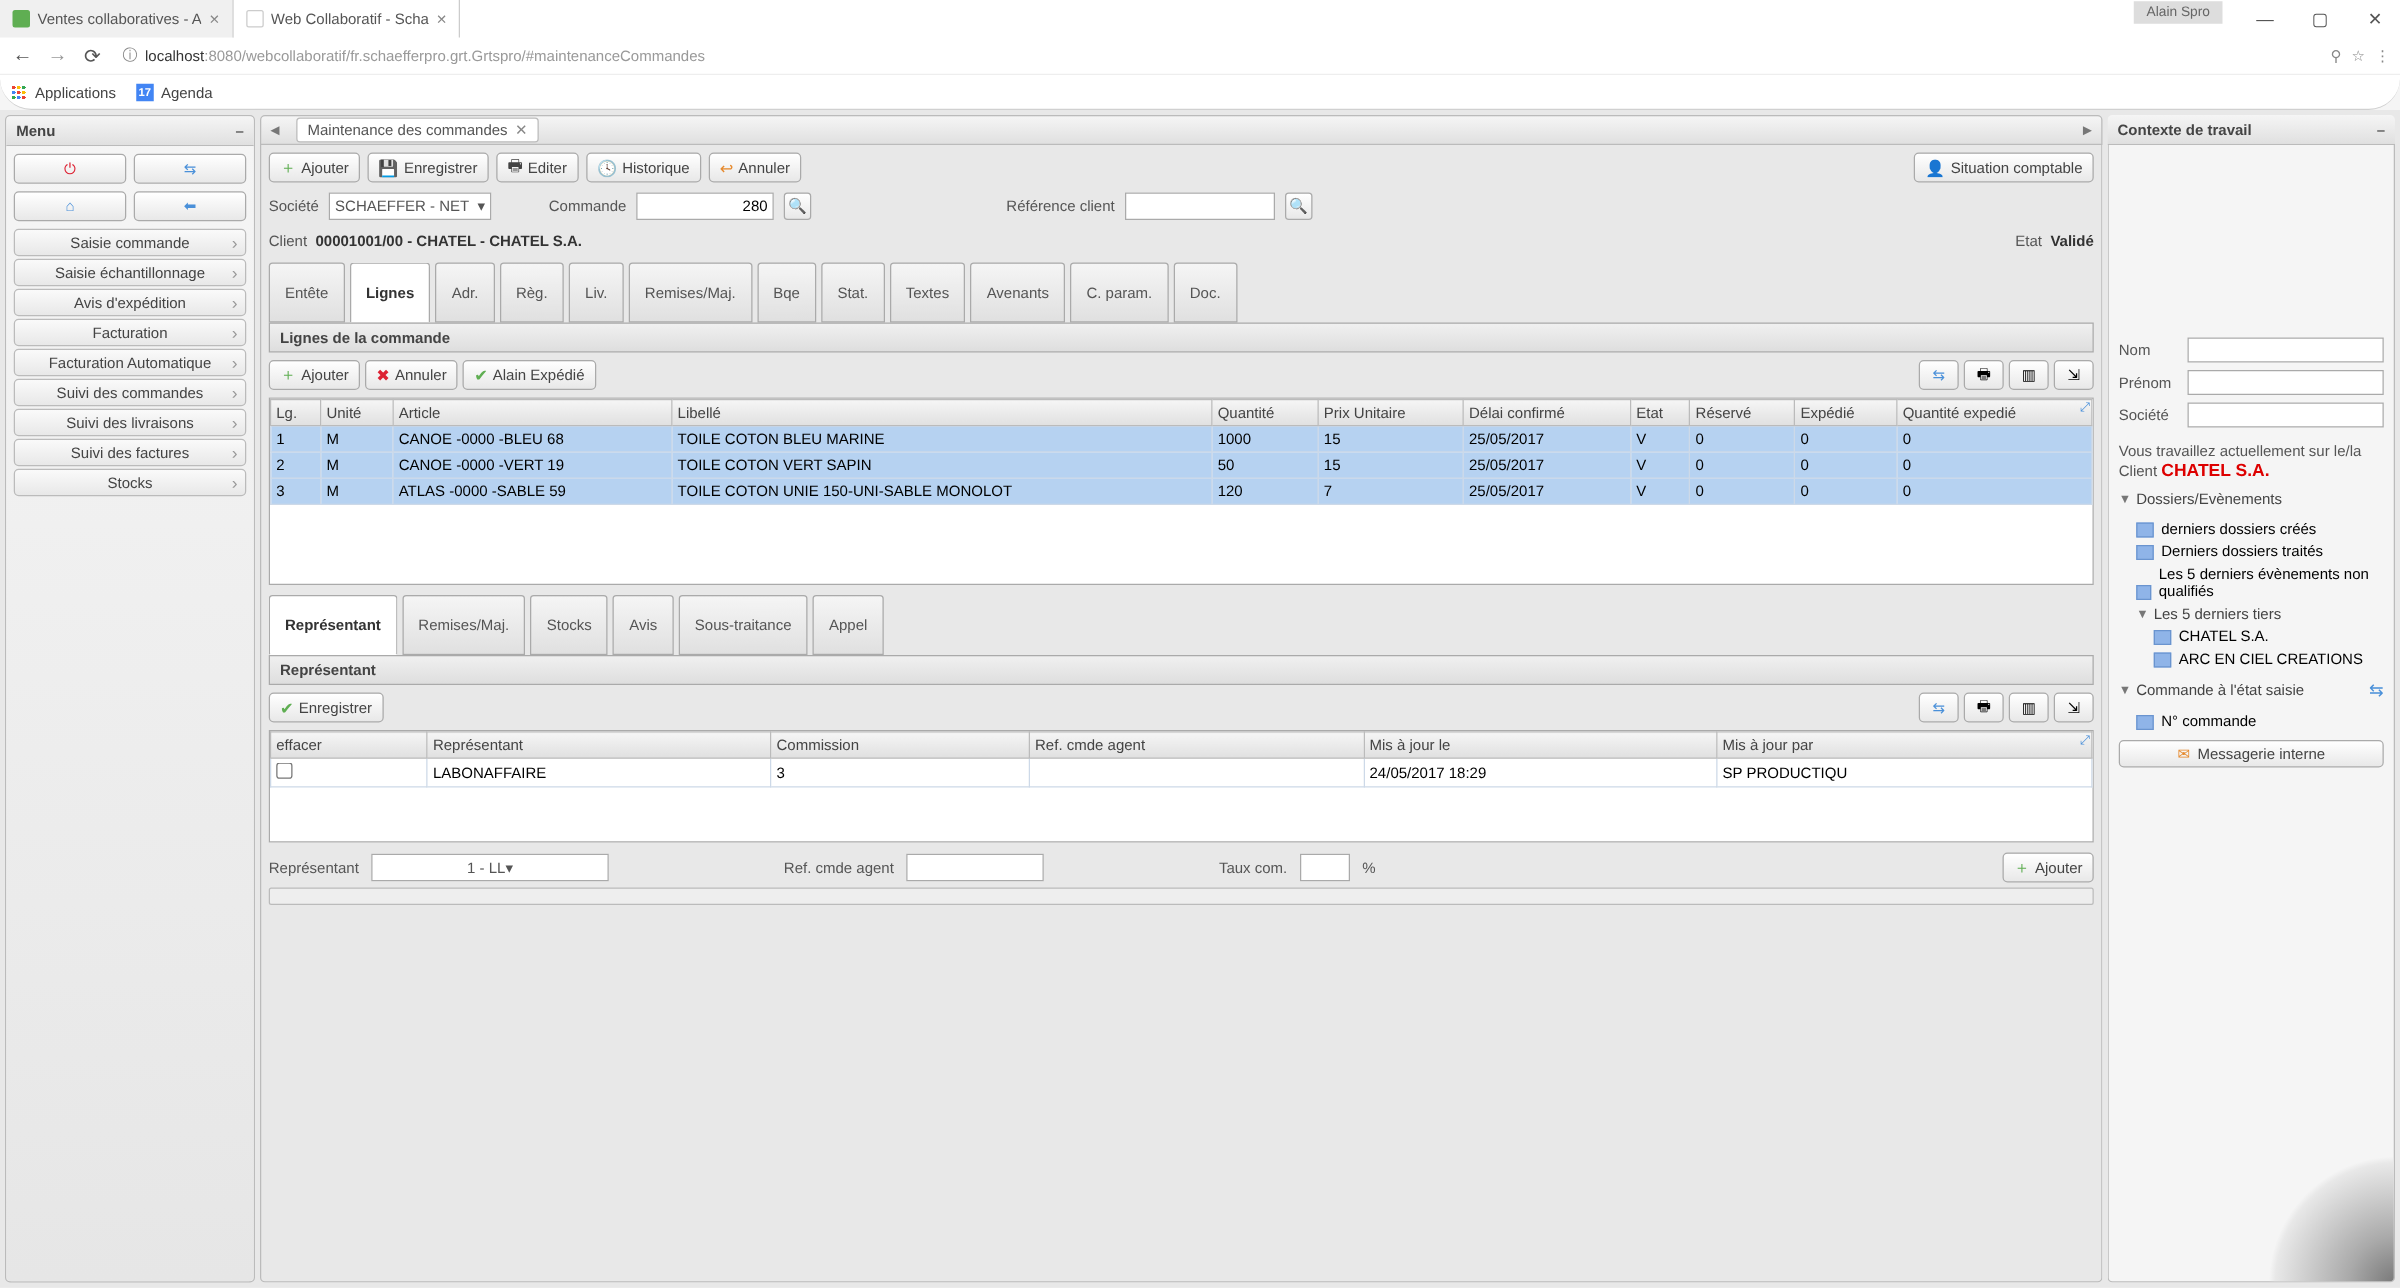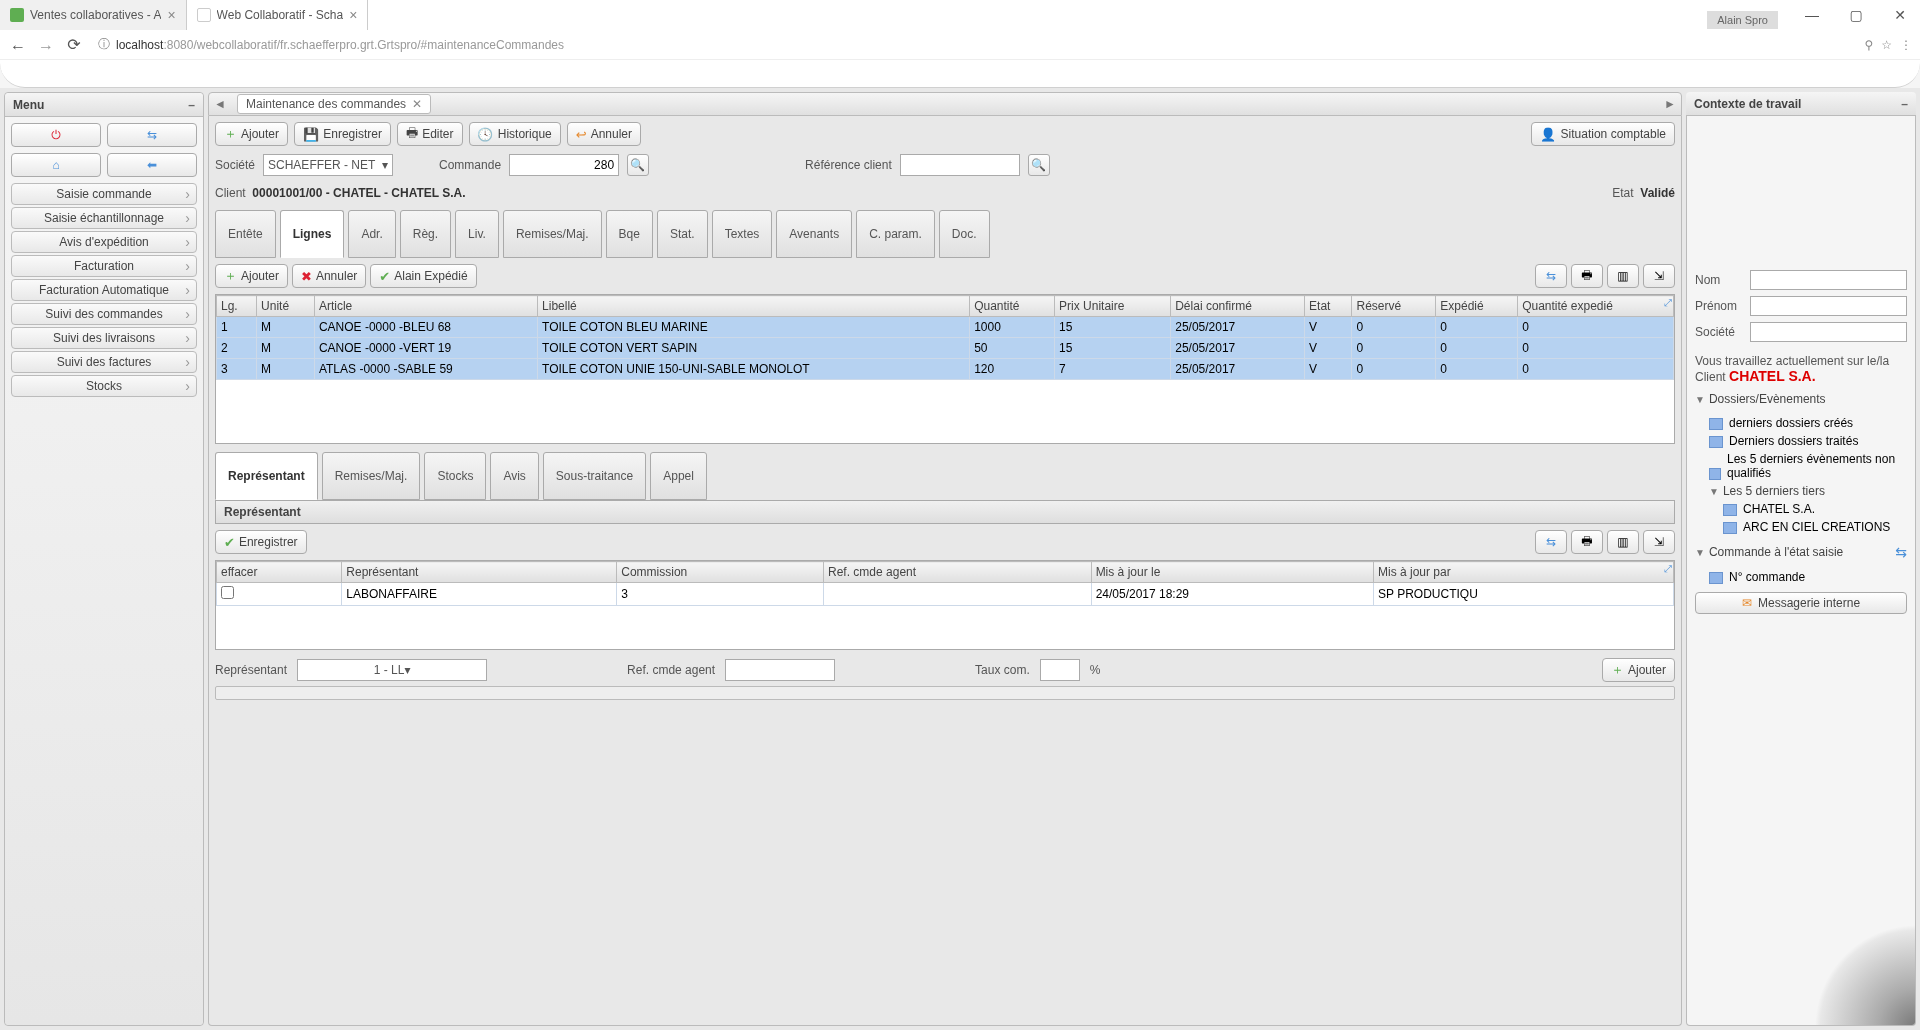--- a/index.html
+++ b/index.html
@@ -7,21 +7,21 @@
 
 
 .browser-chrome { height: 88px; background: #fff; border-bottom: 1px solid #d0d0d0; border-radius: 25px; }
 .browser-titlebar { height: 30px; background: #fff; display: flex; align-items: center; }
 .browser-tabs { display: flex; height: 30px; }
 .browser-tab { display: flex; align-items: center; padding: 0 10px; border-right: 1px solid #ccc; background: #f0f0f0; max-width: 190px; gap: 6px; }
 .browser-tab.active { background: #fff; }
 .tab-favicon { width: 14px; height: 14px; border-radius: 2px; }
 .tab-title { white-space: nowrap; overflow: hidden; text-overflow: ellipsis; color: #555; font-size: 12px; flex: 1; }
 .tab-close { color: #888; font-size: 14px; cursor: pointer; }
-.win-controls { margin-left: auto; display: flex; align-items: flex-end; gap: 4px; }
+.win-controls { margin-left: auto; display: flex; align-items: flex-start; gap: 4px; }
 .win-user { background: #ddd; padding: 3px 10px; color: #666; font-size: 11px; margin-right: 10px; }
 .win-btn { width: 40px; height: 28px; display:flex; align-items:center; justify-content:center; color:#555; font-size:14px;}
 .addr-bar { height: 30px; display: flex; align-items: center; padding: 0 8px; gap: 8px; border-bottom:1px solid #eee;}
 .nav-btn { width: 20px; height: 20px; display:flex; align-items:center; justify-content:center; color:#999; font-size:16px;}
 .nav-btn.enabled { color:#555; }
 .url-box { flex:1; display:flex; align-items:center; gap:6px; padding: 0 6px; height: 24px; }
 .url-box .secure { color:#888; }
 .url-text { color:#999; font-size:13px; }
 .url-text .host { color:#333; }
 .addr-icons { display:flex; gap:8px; color:#888; font-size:14px; }
@@ -157,20 +157,30 @@
     <div class="url-box">
       <span class="secure">ⓘ</span>
       <span class="url-text"><span class="host">localhost</span><span>:8080/webcollaboratif/fr.schaefferpro.grt.Grtspro/#maintenanceCommandes</span></span>
     </div>
     <div class="addr-icons">
       <span>⚲</span>
       <span>☆</span>
       <span>⋮</span>
     </div>
   </div>
+  <div class="bookmark-bar">
+    <div class="bm-item">
+      <span class="bm-apps-icon"></span>
+      <span>Applications</span>
+    </div>
+    <div class="bm-item">
+      <span class="bm-cal">17</span>
+      <span>Agenda</span>
+    </div>
+  </div>
 </div>
 
 <div class="app">
 
   <div class="left-menu panel">
     <div class="panel-header">
       <span>Menu</span>
       <span class="collapse">–</span>
     </div>
     <div class="menu-body">
@@ -273,20 +283,21 @@
           <div class="sub-tab">Règ.</div>
           <div class="sub-tab">Liv.</div>
           <div class="sub-tab">Remises/Maj.</div>
           <div class="sub-tab">Bqe</div>
           <div class="sub-tab">Stat.</div>
           <div class="sub-tab">Textes</div>
           <div class="sub-tab">Avenants</div>
           <div class="sub-tab">C. param.</div>
           <div class="sub-tab">Doc.</div>
         </div>
+      <div class="section-bar">Lignes de la commande</div>
 
       <div class="grid-toolbar">
         <div class="btn">
             <span class="ico green">＋</span>
             <span>Ajouter</span>
           </div>
         <div class="btn">
             <span class="ico red">✖</span>
             <span>Annuler</span>
           </div>

